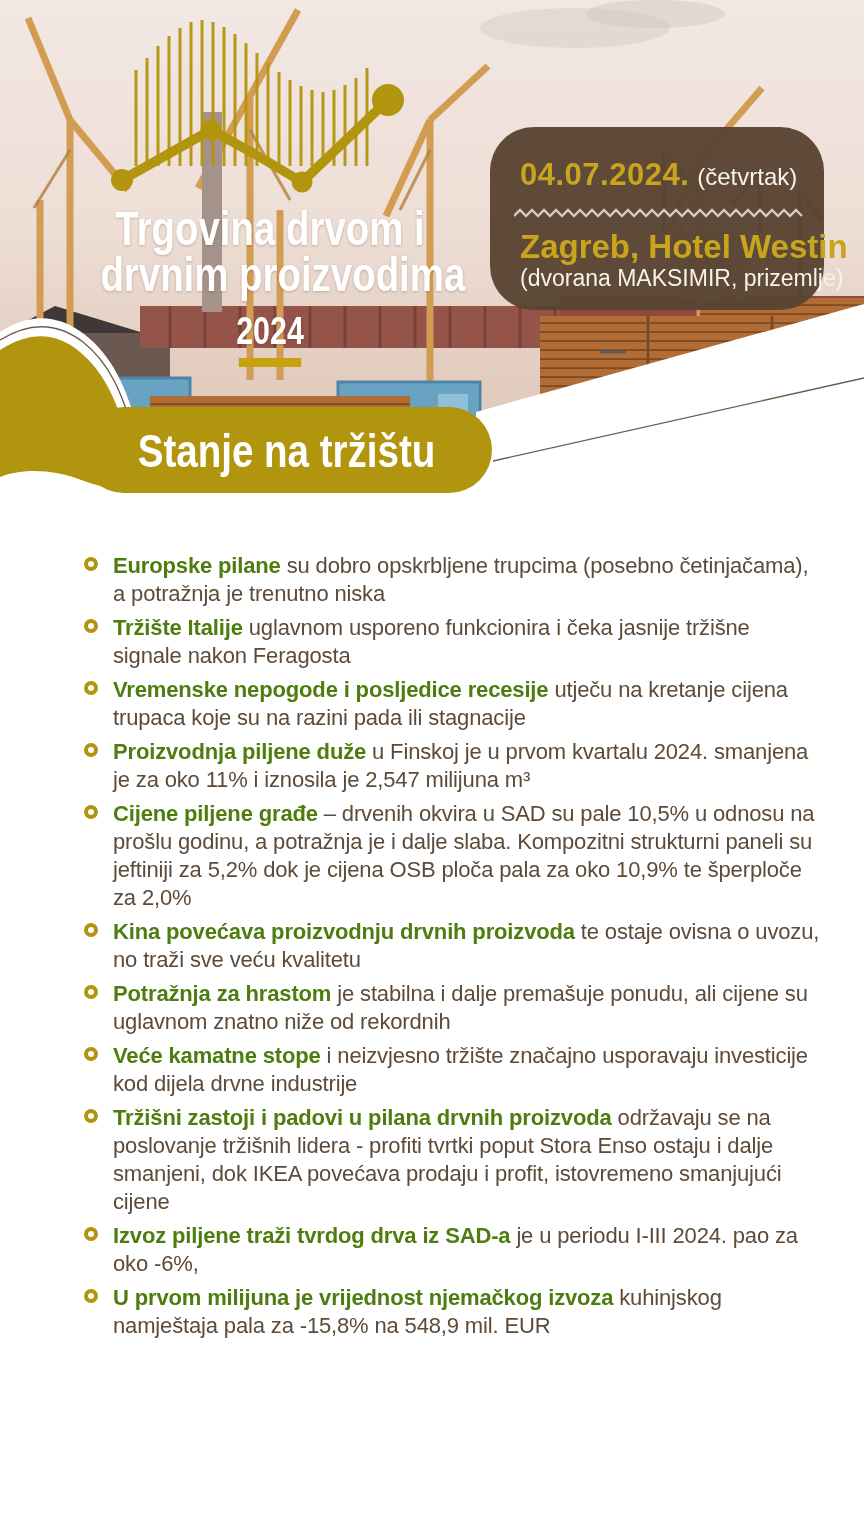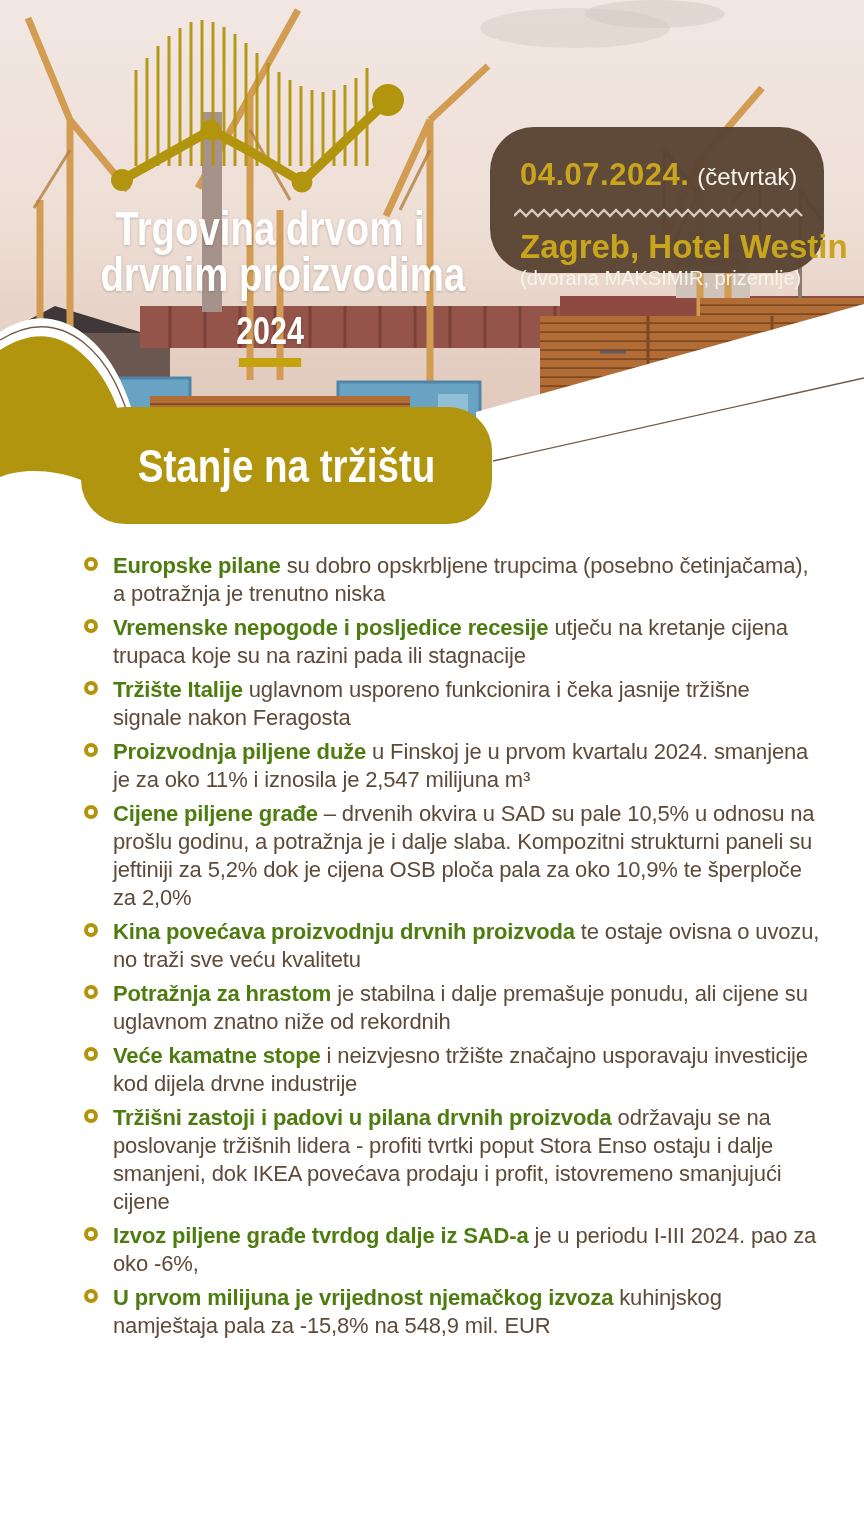--- a/index.html
+++ b/index.html
@@ -25,34 +25,34 @@
     font-size:48px; font-weight:bold; line-height:46px; letter-spacing:0;
     white-space:nowrap;
   }
   .hero-title .year { font-size:38px; font-weight:bold; margin-top:14px; line-height:38px; }
   .hero-title .year-bar {
     width:78px; height:9px; background:#c5a30e; margin:8px auto 0;
   }
 
   
   .badge {
-    position:absolute; left:490px; top:127px; width:334px; height:146px;
+    position:absolute; left:490px; top:127px; width:334px; height:183px;
     background:rgba(88,68,51,.96); border-radius:44px;
     padding:30px 24px 0 30px; color:#fff;
   }
   .badge .row1 { white-space:nowrap; }
   .badge .date { color:#c9a51d; font-size:31px; font-weight:bold; letter-spacing:.5px; }
   .badge .day  { color:#f7f2ea; font-size:24px; margin-left:8px; }
   .badge .zig  { margin:14px 0 12px -6px; display:block; }
   .badge .loc  { color:#c9a51d; font-size:33px; font-weight:bold; line-height:32px; white-space:nowrap; }
-  .badge .venue{ color:#f7f2ea; font-size:20px; line-height:30px; white-space:nowrap; }
+  .badge .venue{ color:#f7f2ea; font-size:23px; line-height:30px; white-space:nowrap; }
 
   
   .section-box {
-    position:absolute; left:81px; top:407px; width:411px; height:117px;
+    position:absolute; left:81px; top:407px; width:411px; height:86px;
     background:#b2950f; border-radius:44px;
     display:flex; align-items:center; justify-content:center;
   }
   .section-box .section-title {
     color:#fff; font-size:47px; font-weight:bold; white-space:nowrap;
     transform:scaleX(.82); letter-spacing:0;
   }
 
   
   .content { position:absolute; left:0; top:552px; width:864px; padding:0 44px 0 84px; }
@@ -190,28 +190,28 @@
     <ul class="bullets">
 
         <li>
           <span class="ring"></span>
           <span class="txt"><b class="lead">Europske pilane</b><span> su dobro opskrbljene trupcima (posebno četinjačama), a potražnja je trenutno niska</span></span>
         </li>
 
 
         <li>
           <span class="ring"></span>
+          <span class="txt"><b class="lead">Tržište Italije</b><span> uglavnom usporeno funkcionira i čeka jasnije tržišne signale nakon Feragosta</span></span>
+        </li>
+
+        <li>
+          <span class="ring"></span>
           <span class="txt"><b class="lead">Vremenske nepogode i posljedice recesije</b><span> utječu na kretanje cijena trupaca koje su na razini pada ili stagnacije</span></span>
         </li>
 
-        <li>
-          <span class="ring"></span>
-          <span class="txt"><b class="lead">Tržište Italije</b><span> uglavnom usporeno funkcionira i čeka jasnije tržišne signale nakon Feragosta</span></span>
-        </li>
-
 
         <li>
           <span class="ring"></span>
           <span class="txt"><b class="lead">Proizvodnja piljene duže</b><span> u Finskoj je u prvom kvartalu 2024. smanjena je za oko 11% i iznosila je 2,547 milijuna m³</span></span>
         </li>
 
         <li>
           <span class="ring"></span>
           <span class="txt"><b class="lead">Cijene piljene građe</b><span> – drvenih okvira u SAD su pale 10,5% u odnosu na prošlu godinu, a  potražnja je i dalje slaba. Kompozitni strukturni paneli su jeftiniji za 5,2% dok je cijena OSB ploča pala za oko 10,9% te šperploče za 2,0%</span></span>
         </li>
@@ -232,21 +232,21 @@
         </li>
 
         <li>
           <span class="ring"></span>
           <span class="txt"><b class="lead">Tržišni zastoji i padovi u pilana drvnih proizvoda</b><span> održavaju se na poslovanje tržišnih lidera - profiti tvrtki poput Stora Enso ostaju i dalje smanjeni, dok IKEA povećava prodaju i profit, istovremeno smanjujući cijene</span></span>
         </li>
 
 
         <li>
           <span class="ring"></span>
-          <span class="txt"><b class="lead">Izvoz piljene građe tvrdog dalje iz SAD-a</b><span> je u periodu I-III 2024. pao za oko -6%,</span></span>
+          <span class="txt"><b class="lead">Izvoz piljene traži tvrdog drva iz SAD-a</b><span> je u periodu I-III 2024. pao za oko -6%,</span></span>
         </li>
 
         <li>
           <span class="ring"></span>
           <span class="txt"><b class="lead">U prvom milijuna je vrijednost njemačkog izvoza</b><span> kuhinjskog namještaja pala za -15,8% na 548,9 mil. EUR</span></span>
         </li>
 
       </ul>
   </div>
 

